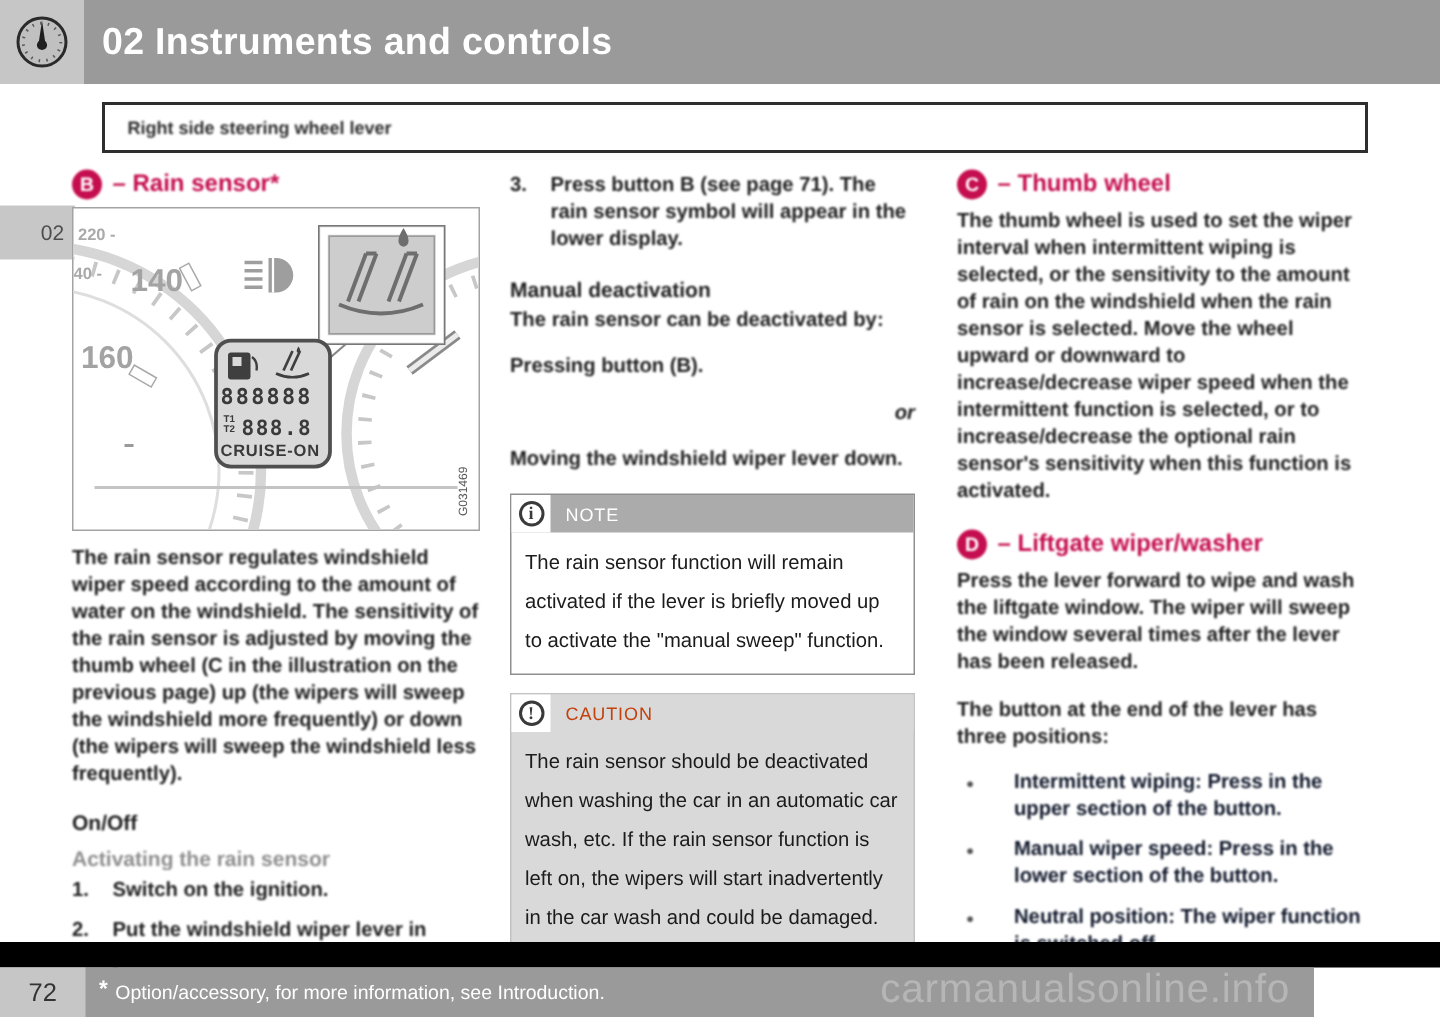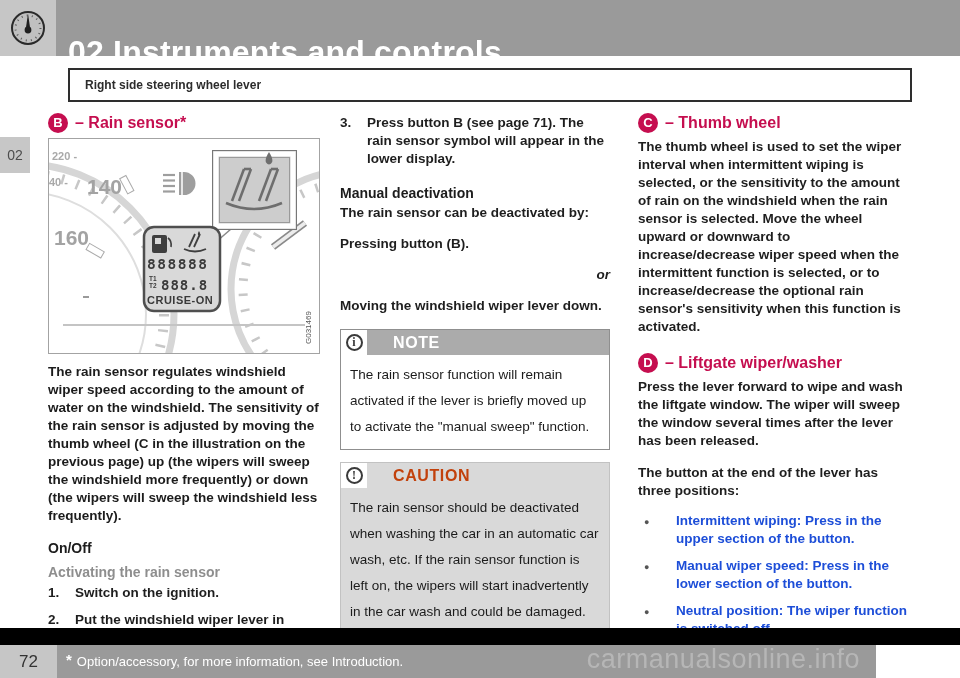--- a/index.html
+++ b/index.html
@@ -4,29 +4,29 @@
 <style>
   html,body{margin:0;padding:0;background:#ffffff;}
   .page{position:relative;width:960px;height:678px;background:#fff;overflow:hidden;
         font-family:"Liberation Sans", sans-serif;color:#1d1d1d;}
 
   
   .header{position:absolute;left:0;top:0;width:960px;height:56px;background:#9a9a9a;}
   .header-icon-box{position:absolute;left:0;top:0;width:56px;height:56px;background:#c6c6c6;
         display:flex;align-items:center;justify-content:center;}
   .header-title{position:absolute;left:68px;top:0;height:56px;display:flex;align-items:center;
-        color:#fff;font-size:32px;font-weight:bold;letter-spacing:.2px;margin-top:24px;}
+        color:#fff;font-size:25px;font-weight:bold;letter-spacing:.2px;}
 
   
   .title-box{position:absolute;left:68px;top:68px;width:840px;height:30px;border:2px solid #2e2e2e;
         display:flex;align-items:center;}
   .title-box span{margin-left:15px;font-size:12px;font-weight:bold;color:#2c2c2c;}
 
   .chapter-tab{position:absolute;left:0;top:137px;width:30px;height:36px;background:#c7c7c7;
-        display:flex;align-items:center;justify-content:center;font-size:14px;color:#4d4d4d;}
+        display:flex;align-items:center;justify-content:center;font-size:14px;color:#4d4d4d;padding-left:20px;}
 
   
   .col{position:absolute;top:112px;font-size:13.5px;line-height:18px;}
   .col1{left:48px;width:272px;}
   .col2{left:340px;width:270px;}
   .col3{left:638px;width:272px;}
 
   .bz{filter:blur(.55px);}
   .red-head{display:flex;align-items:center;color:#c50e4f;font-weight:bold;font-size:16px;height:22px;margin-bottom:4px;}
   .badge{width:20px;height:20px;border-radius:50%;background:#c50e4f;color:#fff;font-size:13px;font-weight:bold;
@@ -34,38 +34,38 @@
   .gray-head{color:#8e8e8e;font-weight:bold;font-size:14px;margin:14px 0 3px 0;}
   .bold-head{font-weight:bold;font-size:14px;color:#1c1c1c;margin:14px 0 2px 0;}
   .para{margin:0 0 11px 0;font-weight:bold;color:#1e1e1e;}
   .caption{margin-top:9px;font-weight:bold;color:#1c1c1c;}
   .or{font-style:italic;font-weight:bold;margin:0 0 11px 0;text-align:right;}
 
   .steps{margin-top:3px;}
   .step{display:flex;margin-bottom:9px;font-weight:bold;color:#1e1e1e;}
   .step .num{width:27px;flex:0 0 auto;}
   .bullets{margin:6px 0 0 0;padding:0;list-style:none;}
-  .bullets li{position:relative;padding-left:38px;margin-bottom:9px;font-weight:bold;color:#1d4ed8;}
+  .bullets li{position:relative;padding-left:38px;margin-bottom:9px;font-weight:bold;color:#0f172a;}
   .bullets li::before{content:"●";position:absolute;left:6px;top:1px;font-size:9px;color:#555;}
 
   
   .figure{width:272px;height:216px;border:1px solid #a3a3a3;background:#fff;margin-top:2px;box-sizing:border-box;}
 
   
   .infobox{margin:6px 0 12px 0;}
   .note-box{border:1px solid #8f8f8f;background:#fff;}
   .box-head{height:25px;display:flex;align-items:stretch;}
   .note-box .box-head{background:#ababab;}
   .caution-box{background:#d9d9d9;border:1px solid #c2c2c2;}
   .caution-box .box-head{background:#d9d9d9;}
   .ico-notch{width:26px;background:#fff;display:flex;align-items:center;justify-content:center;flex:0 0 auto;}
   .circ-ico{width:17px;height:17px;border-radius:50%;border:2px solid #3a3a3a;color:#3a3a3a;
         font-family:"Liberation Serif", serif;font-weight:bold;font-size:12px;line-height:17px;
         display:flex;align-items:center;justify-content:center;box-sizing:border-box;background:#fff;}
-  .box-label{display:flex;align-items:center;margin-left:26px;font-weight:bold;font-size:16px;letter-spacing:.6px;}
+  .box-label{display:flex;align-items:center;margin-left:10px;font-weight:normal;font-size:12px;letter-spacing:.6px;}
   .note-box .box-label{color:#fff;}
   .caution-box .box-label{color:#c2410c;}
   .box-body{padding:7px 9px 9px 9px;font-size:13.5px;line-height:26px;color:#1b1b1b;}
 
   
   .black-band{position:absolute;left:0;top:628px;width:960px;height:17px;background:#000;}
   .footer{position:absolute;left:0;top:645px;width:876px;height:33px;background:#9a9a9a;}
   .page-num{position:absolute;left:0;top:0;width:57px;height:33px;background:#c6c6c6;color:#333;
         font-size:17px;display:flex;align-items:center;justify-content:center;}
   .footnote{position:absolute;left:66px;top:0;height:33px;display:flex;align-items:center;color:#fff;font-size:13px;}

